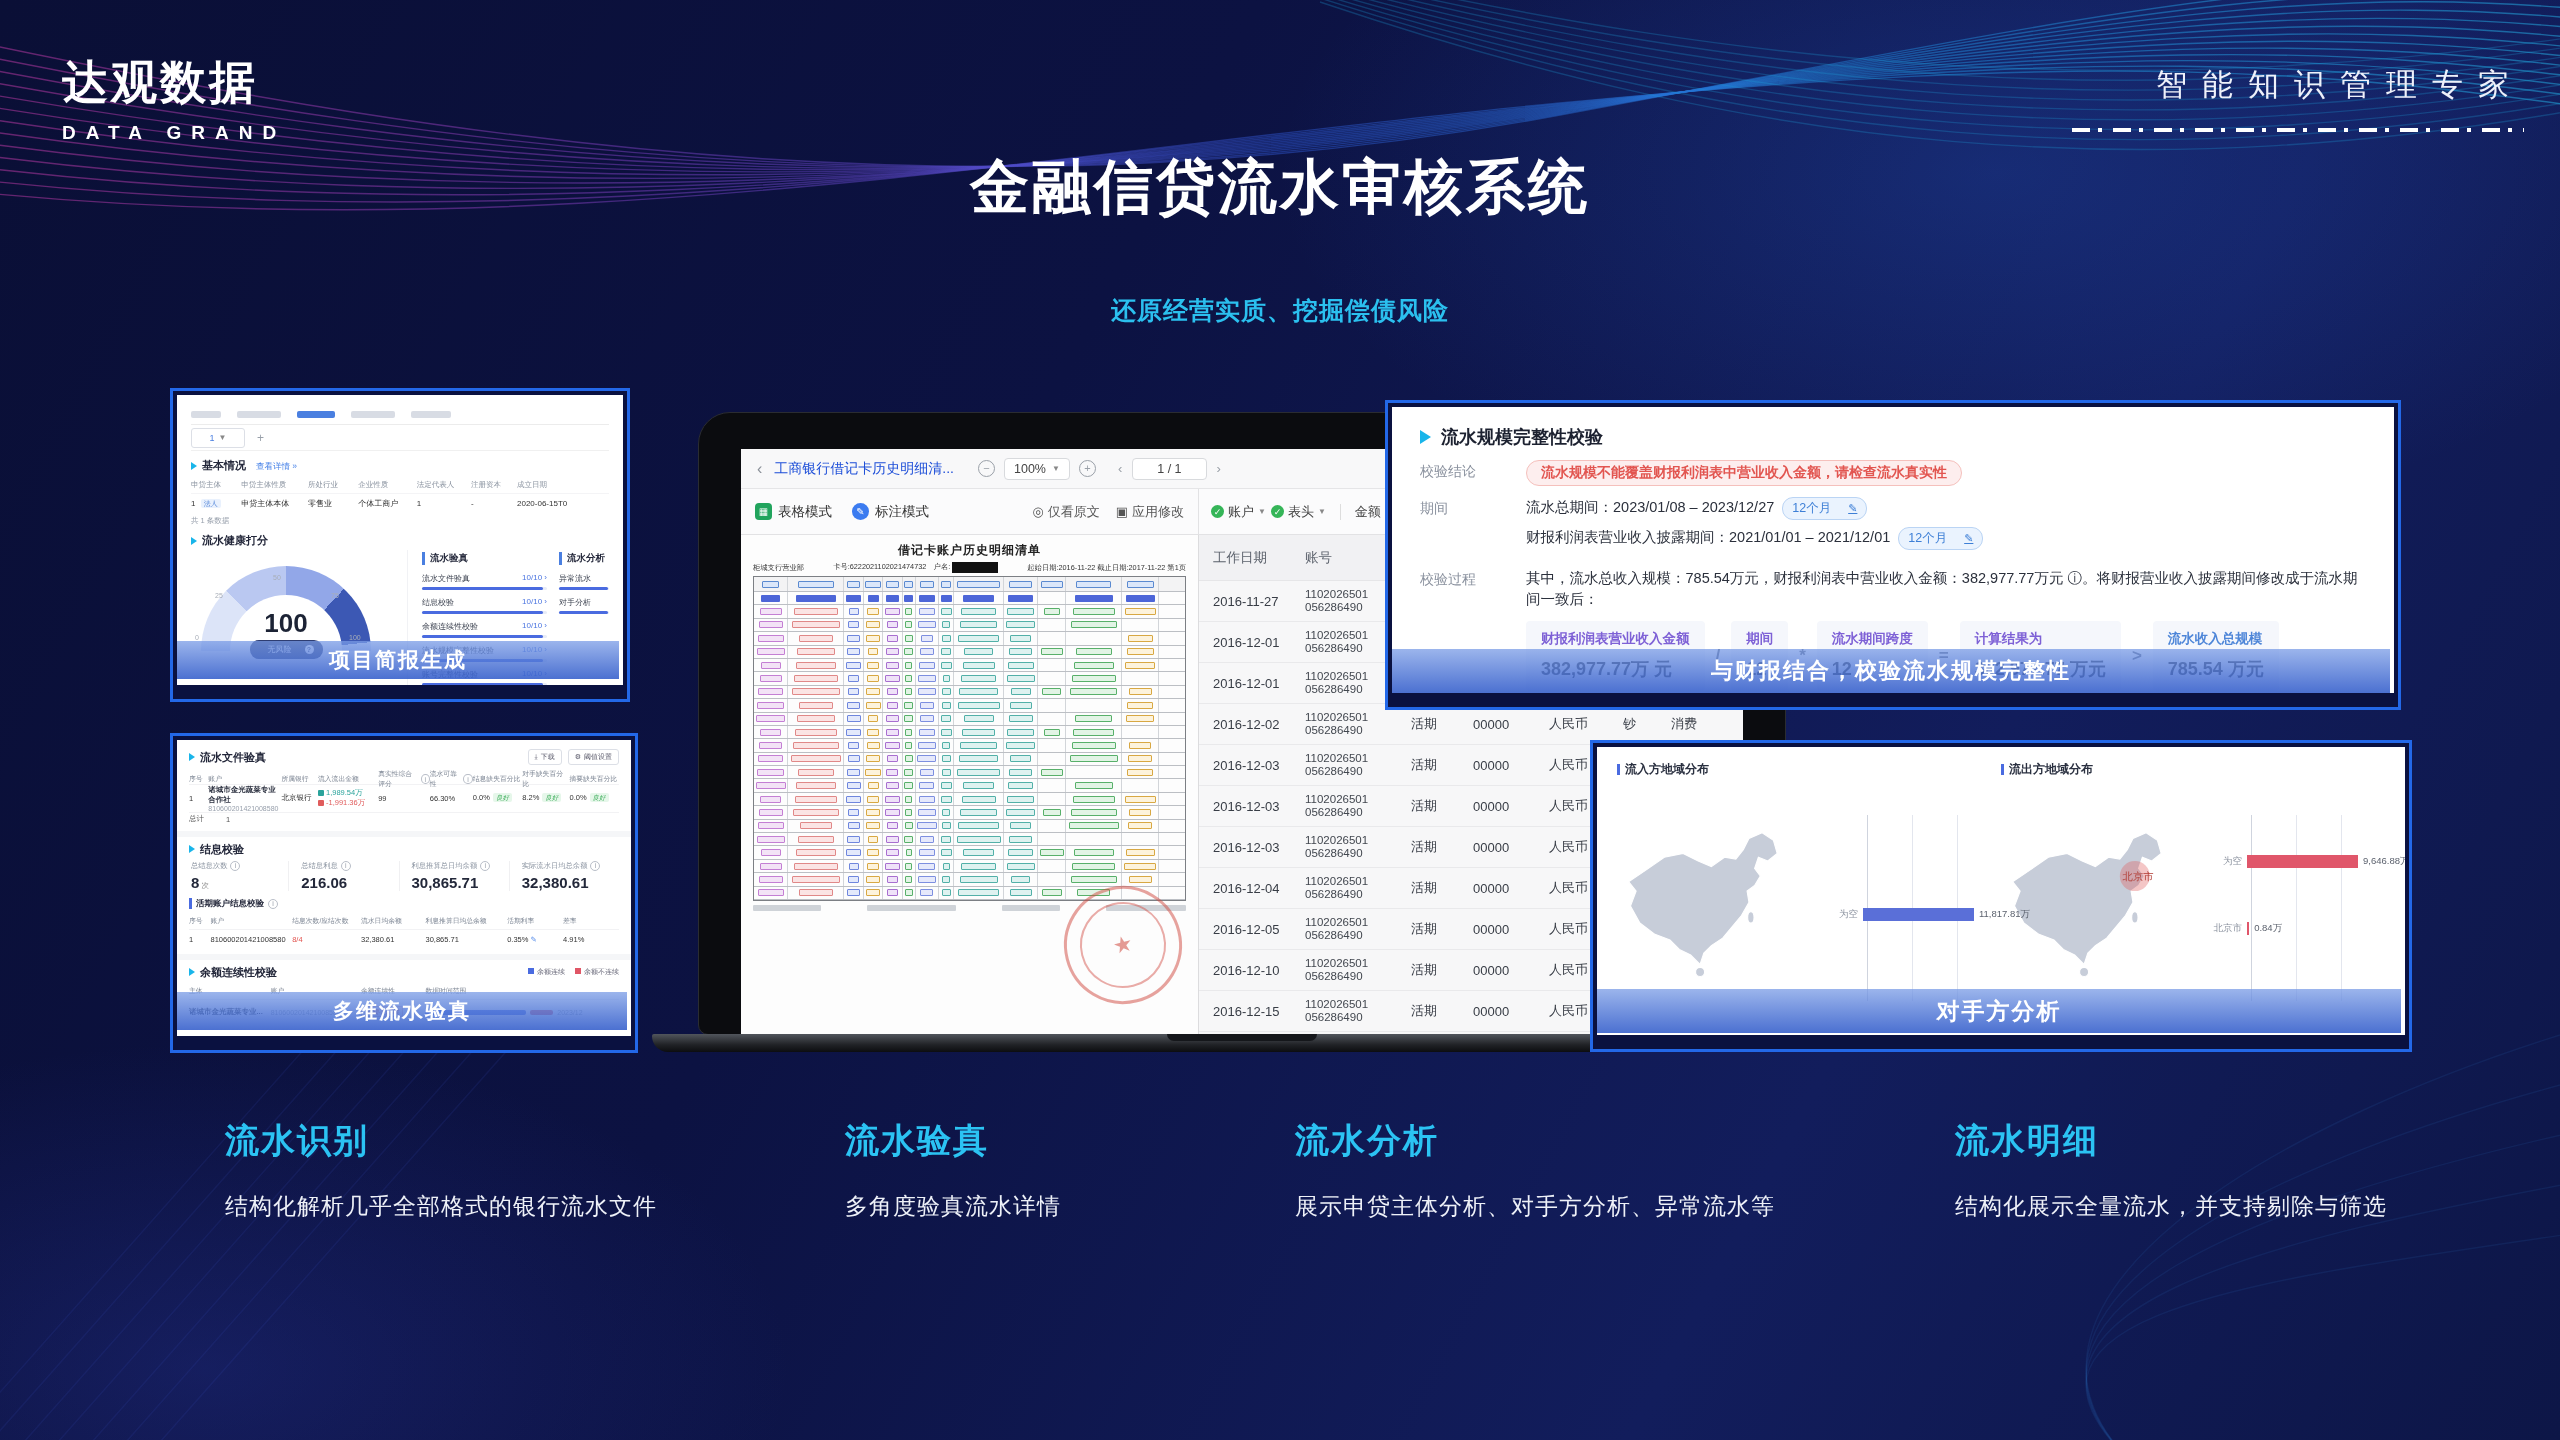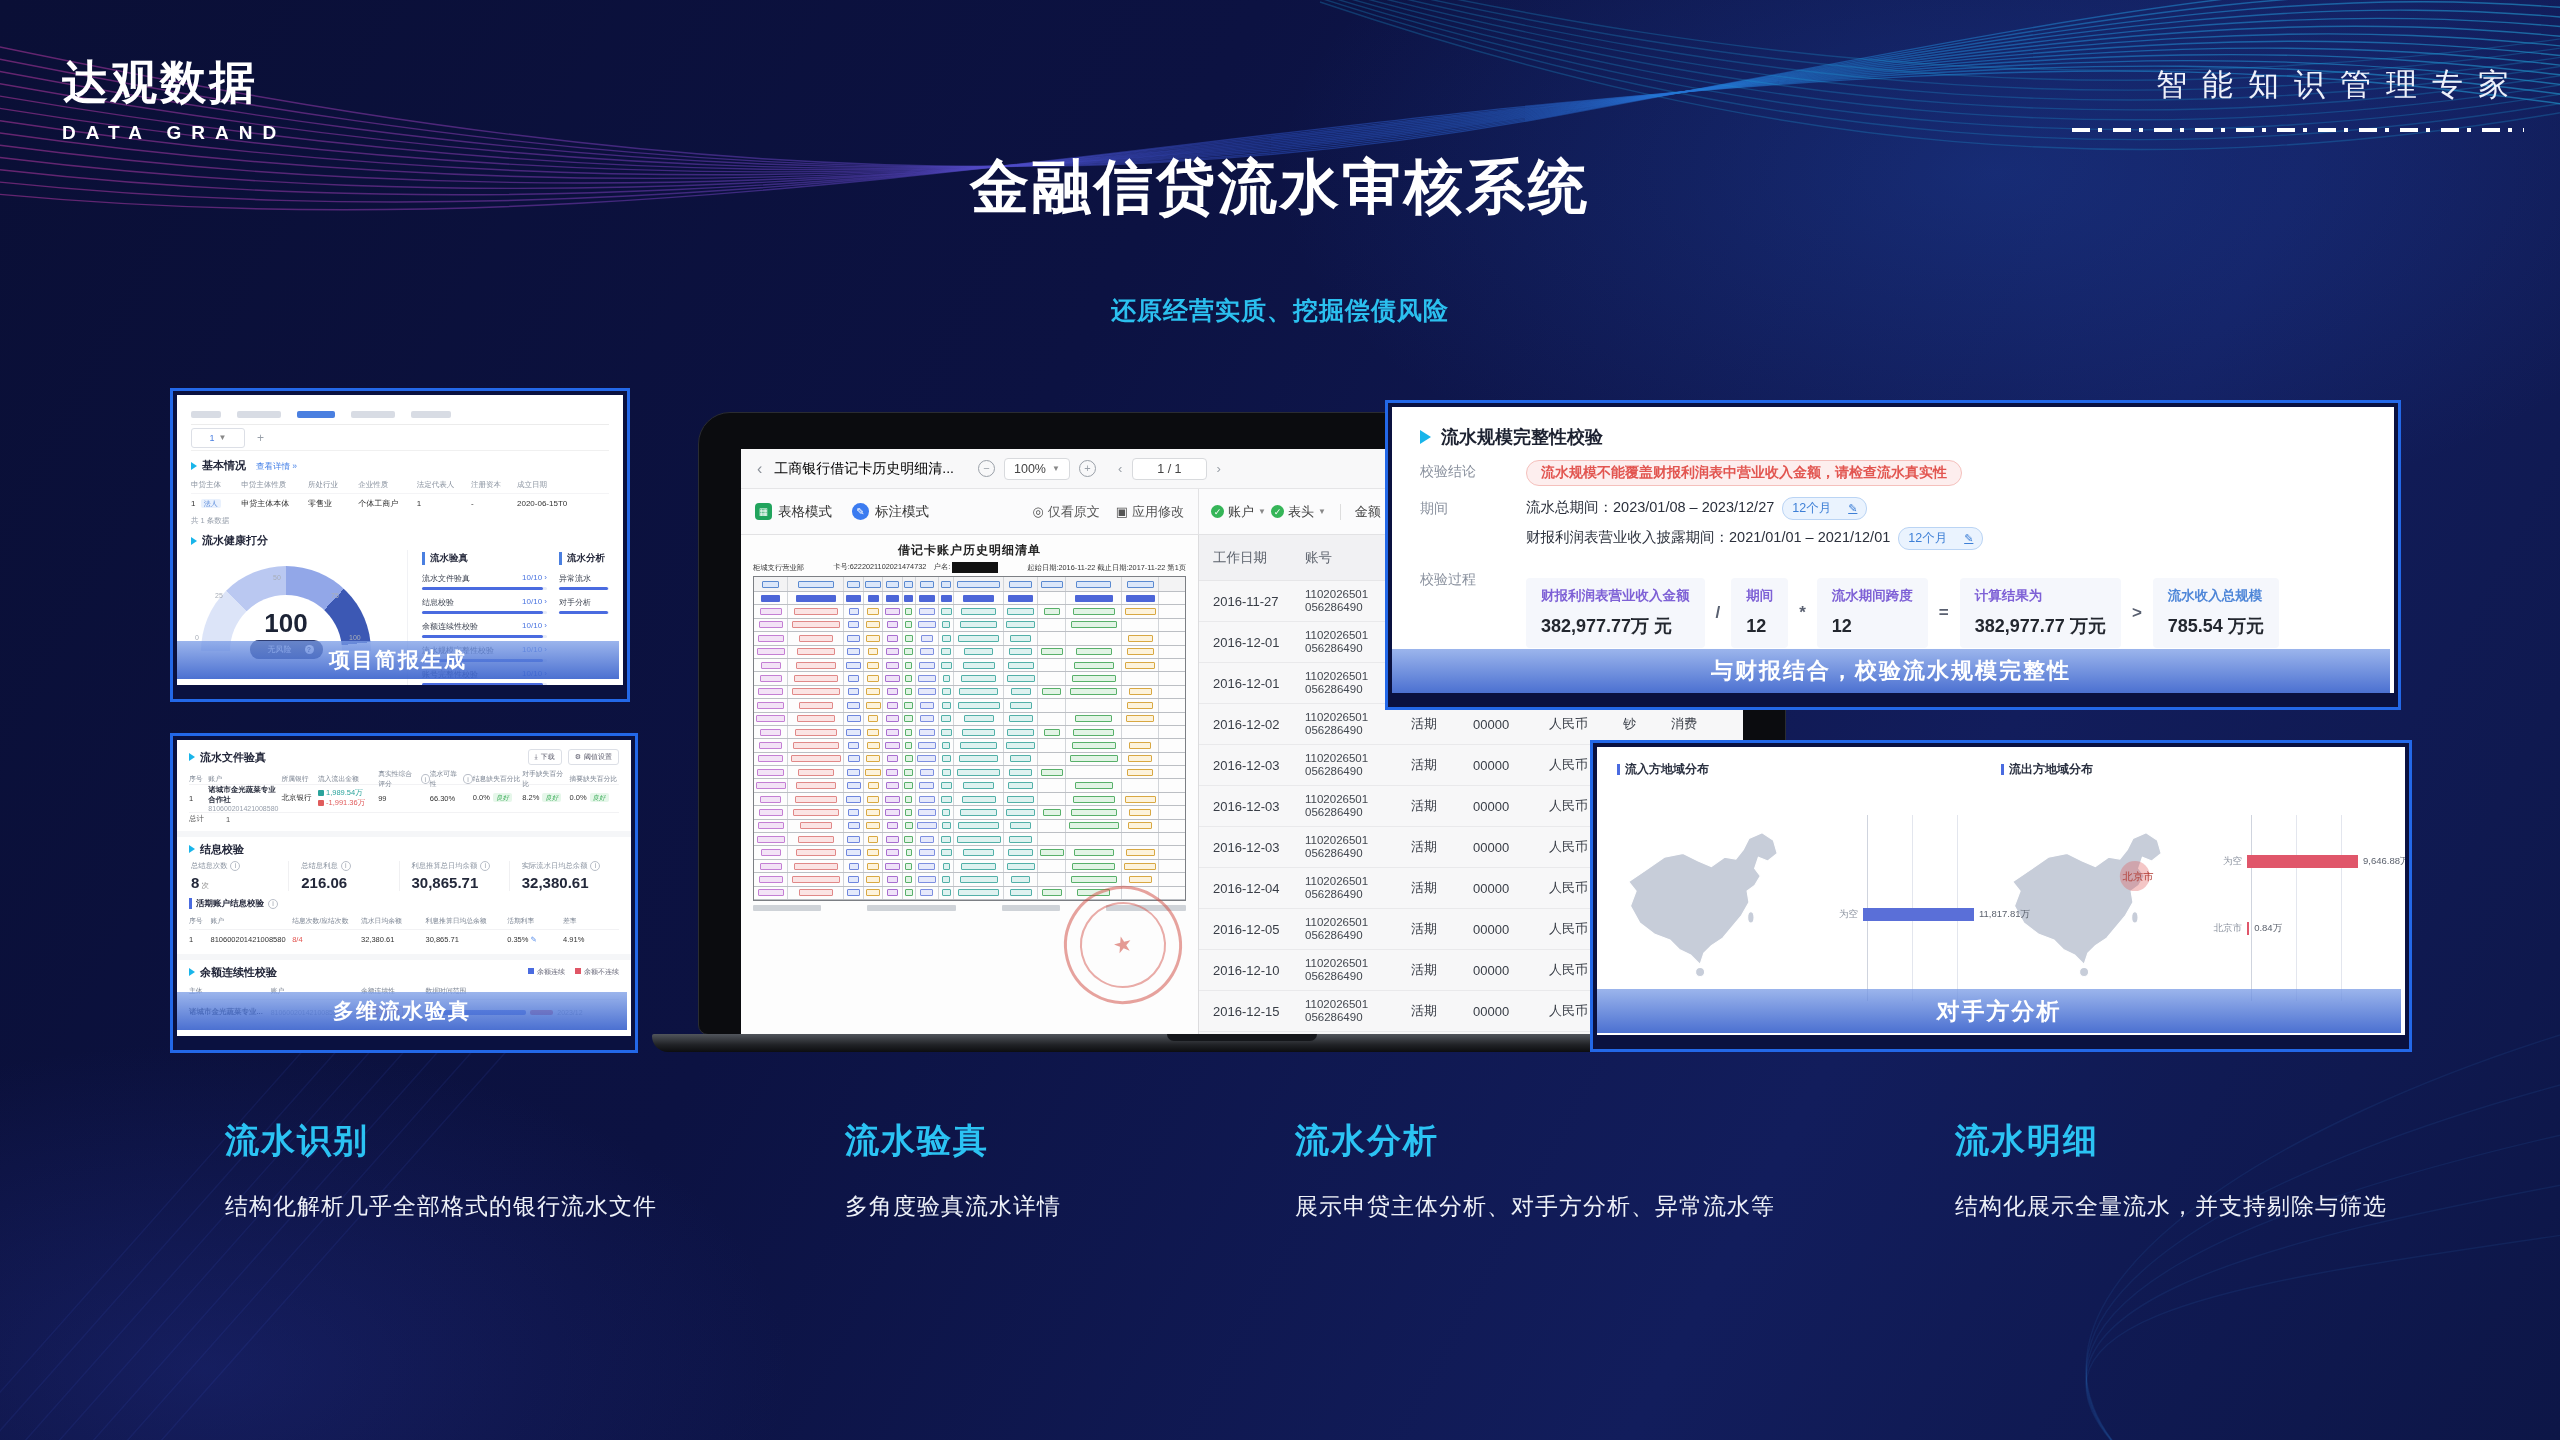--- a/index.html
+++ b/index.html
@@ -96,21 +96,21 @@
 .rangebar{display:flex;align-items:center;gap:4px}
 .seg{height:5px;border-radius:2px}
 
 .laptop{position:absolute;left:698px;top:412px;width:1088px;height:623px;background:#0b0c0f;border:1px solid #2a2c31;border-radius:32px 32px 10px 10px;z-index:2}
 .screen{position:absolute;left:42px;right:42px;top:36px;bottom:0;background:#ececee;overflow:hidden}
 .lt-base{position:absolute;left:652px;top:1034px;width:1180px;height:18px;z-index:2;border-radius:2px 2px 16px 16px;
 background:linear-gradient(180deg,#51555c,#202226 60%,#0c0d10)}
 .lt-base::after{content:"";position:absolute;left:50%;transform:translateX(-50%);top:0;width:150px;height:7px;background:#15171b;border-radius:0 0 9px 9px}
 .tb1{height:40px;background:#f8f8f9;border-bottom:1px solid #e5e5e7;display:flex;align-items:center;padding:0 16px;color:#3c4046}
 .bk{color:#8a9098;font-size:16px;margin-right:12px}
-.doc-title{font-size:14px;max-width:255px;white-space:nowrap;overflow:hidden;text-overflow:ellipsis;color:#000000}
+.doc-title{font-size:14px;max-width:255px;white-space:nowrap;overflow:hidden;text-overflow:ellipsis;color:#1d4ed8}
 .zoomgrp{display:flex;align-items:center;gap:9px;margin-left:24px}
 .cirbtn{width:17px;height:17px;border:1.4px solid #9aa0a8;border-radius:50%;display:flex;align-items:center;justify-content:center;font-size:11px;color:#9aa0a8;line-height:1}
 .zbox{border:1px solid #d8dadd;border-radius:4px;background:#fff;font-size:12.5px;padding:3px 9px;color:#444;display:flex;gap:6px;align-items:center}
 .cv{font-size:8px;color:#888}
 .pager{display:flex;align-items:center;gap:10px;margin-left:22px;color:#9aa0a8;font-size:13px}
 .pbox{border:1px solid #d8dadd;border-radius:4px;background:#fff;font-size:12.5px;padding:3px 24px;color:#444}
 .tb1-right{margin-left:auto;color:#b8bcc2;font-size:13px;display:flex;align-items:center;gap:5px}
 .tb2{height:46px;background:#fbfbfc;border-bottom:1px solid #e2e2e4;display:flex;align-items:stretch}
 .tb2-left{width:458px;display:flex;align-items:center;padding:0 14px;border-right:1px solid #e2e2e4;flex-shrink:0}
 .mode{display:flex;align-items:center;gap:6px;font-size:13.5px;color:#333;margin-right:20px}
@@ -1671,20 +1671,21 @@
             </span></div>
         <div><span>财报利润表营业收入披露期间：2021/01/01 – 2021/12/01</span><span class="pill-blue">
               <span>12个月</span>
               <u>✎</u>
             </span></div>
       </span>
     </div>
     <div class="p3-row">
       <span class="p3-lb">校验过程</span>
       <span class="p3-val" style="flex:1">
+        <div>其中，流水总收入规模：785.54万元，财报利润表中营业收入金额：382,977.77万元 ⓘ。将财报营业收入披露期间修改成于流水期间一致后：</div>
         <div class="p3-formula" id="p3-formula">
             <div class="f-box">
               <div class="f-label">财报利润表营业收入金额</div>
               <div class="f-value">382,977.77万 元</div>
             </div>
             <span class="f-op">/</span>
             <div class="f-box">
               <div class="f-label">期间</div>
               <div class="f-value">12</div>
             </div>

